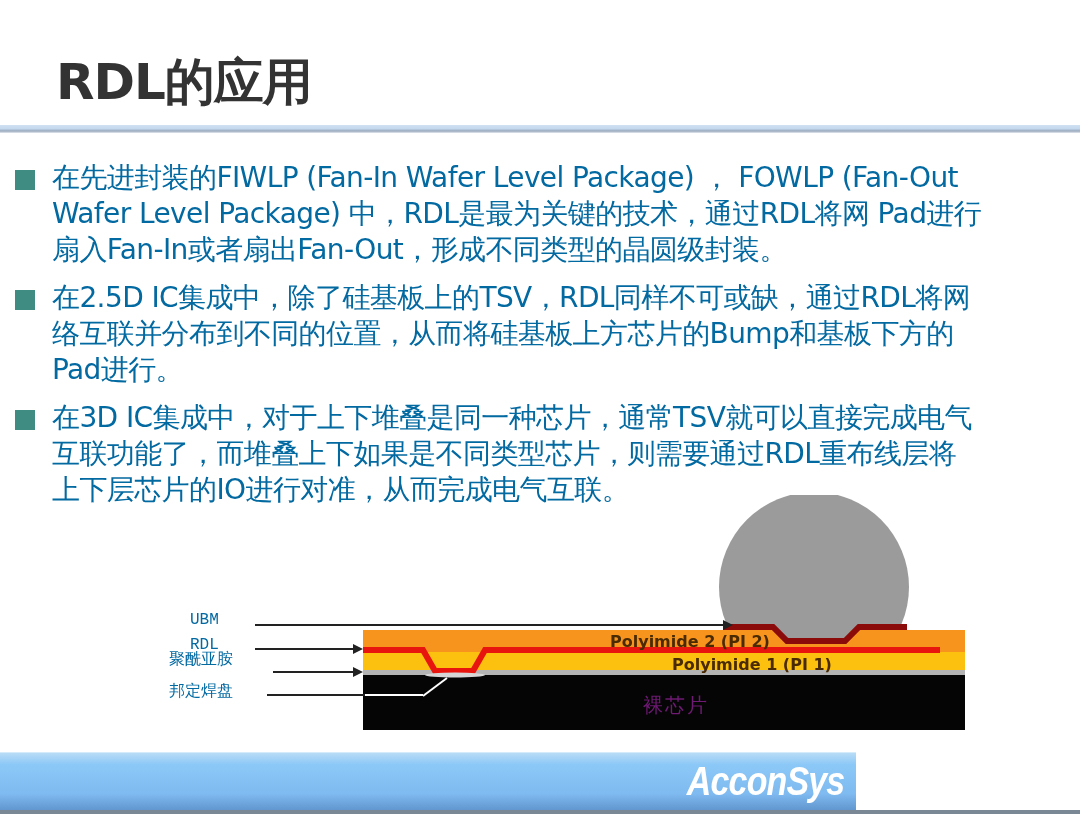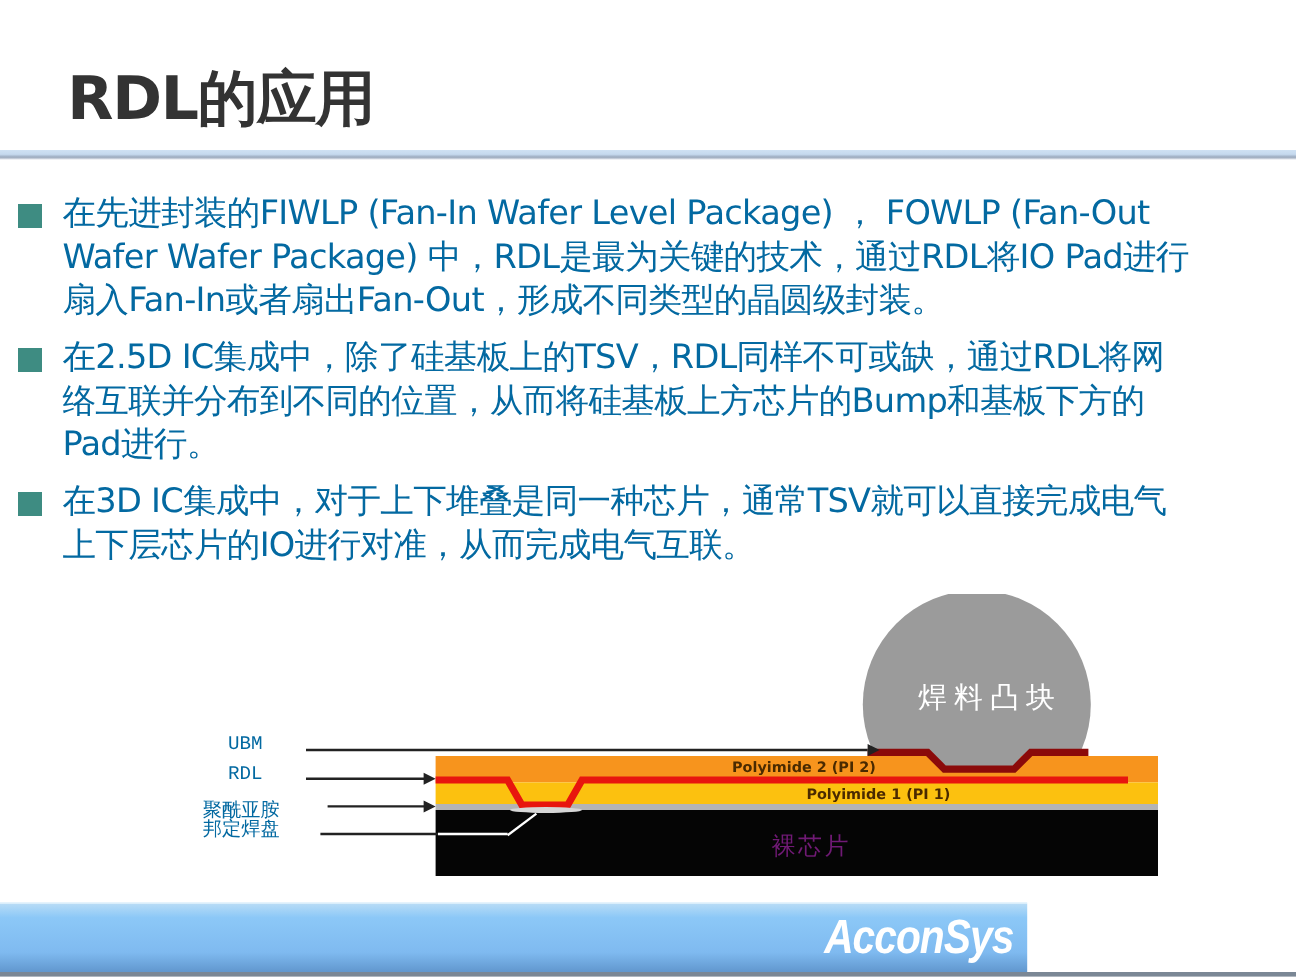--- a/index.html
+++ b/index.html
@@ -32,21 +32,21 @@
     letter-spacing:-0.6px;
   }
   .bullet-text .ln { display:block; white-space:nowrap; }
 
   .diagram { position:absolute; left:155px; top:495px; width:830px; height:240px; }
   .lbl {
     position:absolute; font-size:16px; color:#0369a1; line-height:18px;
     font-family:Liberation Mono, monospace;
   }
   .bump-text { position:absolute; font-size:24px; color:#ffffff; letter-spacing:6px; }
-  .layer-text { position:absolute; font-size:12px; color:#4a2a00; font-weight:bold; white-space:nowrap; }
+  .layer-text { position:absolute; font-size:16px; color:#4a2a00; font-weight:bold; white-space:nowrap; }
   .die-text { position:absolute; font-size:20px; color:#701a75; letter-spacing:2px; }
 
   .footer {
     position:absolute; left:0; top:752px; width:856px; height:58px;
     background:linear-gradient(to bottom, #b8dcf6 0%, #8cc8f7 20%, #7fbaf0 70%, #5f95cc 100%);
     border-top:1px solid #d4ebfb;
   }
   .footer-shadow { position:absolute; left:0; top:810px; width:1080px; height:4px; background:#7a8795; }
   .brand {
     position:absolute; right:12px; top:6px;
@@ -59,36 +59,37 @@
 <body>
 
 <div class="title">RDL的应用</div>
 <div class="title-rule"></div>
 
 <div class="bullets">
   <div class="bullet" style="top:0px;">
     <div class="bullet-mark" style="top:10px;"></div>
     <div class="bullet-text">
       <span class="ln">在先进封装的FIWLP (Fan-In Wafer Level Package) ， FOWLP (Fan-Out</span>
-      <span class="ln">Wafer Wafer Package) 中，RDL是最为关键的技术，通过RDL将IO Pad进行</span>
+      <span class="ln">Wafer Level Package) 中，RDL是最为关键的技术，通过RDL将网 Pad进行</span>
       <span class="ln">扇入Fan-In或者扇出Fan-Out，形成不同类型的晶圆级封装。</span>
     </div>
   </div>
   <div class="bullet" style="top:120px;">
     <div class="bullet-mark" style="top:10px;"></div>
     <div class="bullet-text">
       <span class="ln">在2.5D IC集成中，除了硅基板上的TSV，RDL同样不可或缺，通过RDL将网</span>
       <span class="ln">络互联并分布到不同的位置，从而将硅基板上方芯片的Bump和基板下方的</span>
       <span class="ln">Pad进行。</span>
     </div>
   </div>
   <div class="bullet" style="top:240px;">
     <div class="bullet-mark" style="top:10px;"></div>
     <div class="bullet-text">
       <span class="ln">在3D IC集成中，对于上下堆叠是同一种芯片，通常TSV就可以直接完成电气</span>
+      <span class="ln">互联功能了，而堆叠上下如果是不同类型芯片，则需要通过RDL重布线层将</span>
       <span class="ln">上下层芯片的IO进行对准，从而完成电气互联。</span>
     </div>
   </div>
 </div>
 
 <div class="diagram">
   <svg width="830" height="240" viewBox="0 0 830 240" style="position:absolute;left:0;top:0;">
 
     <circle cx="659" cy="92" r="95" fill="#9b9b9b"></circle>
 
@@ -114,24 +115,23 @@
     <polygon points="198,149 208,154 198,159" fill="#222"></polygon>
     <line x1="118" y1="177" x2="200" y2="177" stroke="#222" stroke-width="2"></line>
     <polygon points="198,172 208,177 198,182" fill="#222"></polygon>
     <line x1="112" y1="200" x2="268" y2="200" stroke="#222" stroke-width="2"></line>
     <line x1="268" y1="200" x2="210" y2="200" stroke="#ffffff" stroke-width="2"></line>
     <line x1="268" y1="201" x2="292" y2="183" stroke="#ffffff" stroke-width="2"></line>
   </svg>
 
   <div class="lbl" style="left:35px;top:116px;">UBM</div>
   <div class="lbl" style="left:35px;top:141px;">RDL</div>
-  <div class="lbl" style="left:14px;top:172px;">聚酰亚胺</div>
+  <div class="lbl" style="left:14px;top:156px;">聚酰亚胺</div>
   <div class="lbl" style="left:14px;top:188px;">邦定焊盘</div>
 
-  <div class="bump-text" style="left:610px;top:70px;">焊料凸块</div>
   <div class="layer-text" style="left:455px;top:137px;">Polyimide 2 (PI 2)</div>
   <div class="layer-text" style="left:517px;top:160px;">Polyimide 1 (PI 1)</div>
   <div class="die-text" style="left:488px;top:197px;">裸芯片</div>
 </div>
 
 <div class="footer">
   <div class="brand">AcconSys</div>
 </div>
 <div class="footer-shadow"></div>
 

